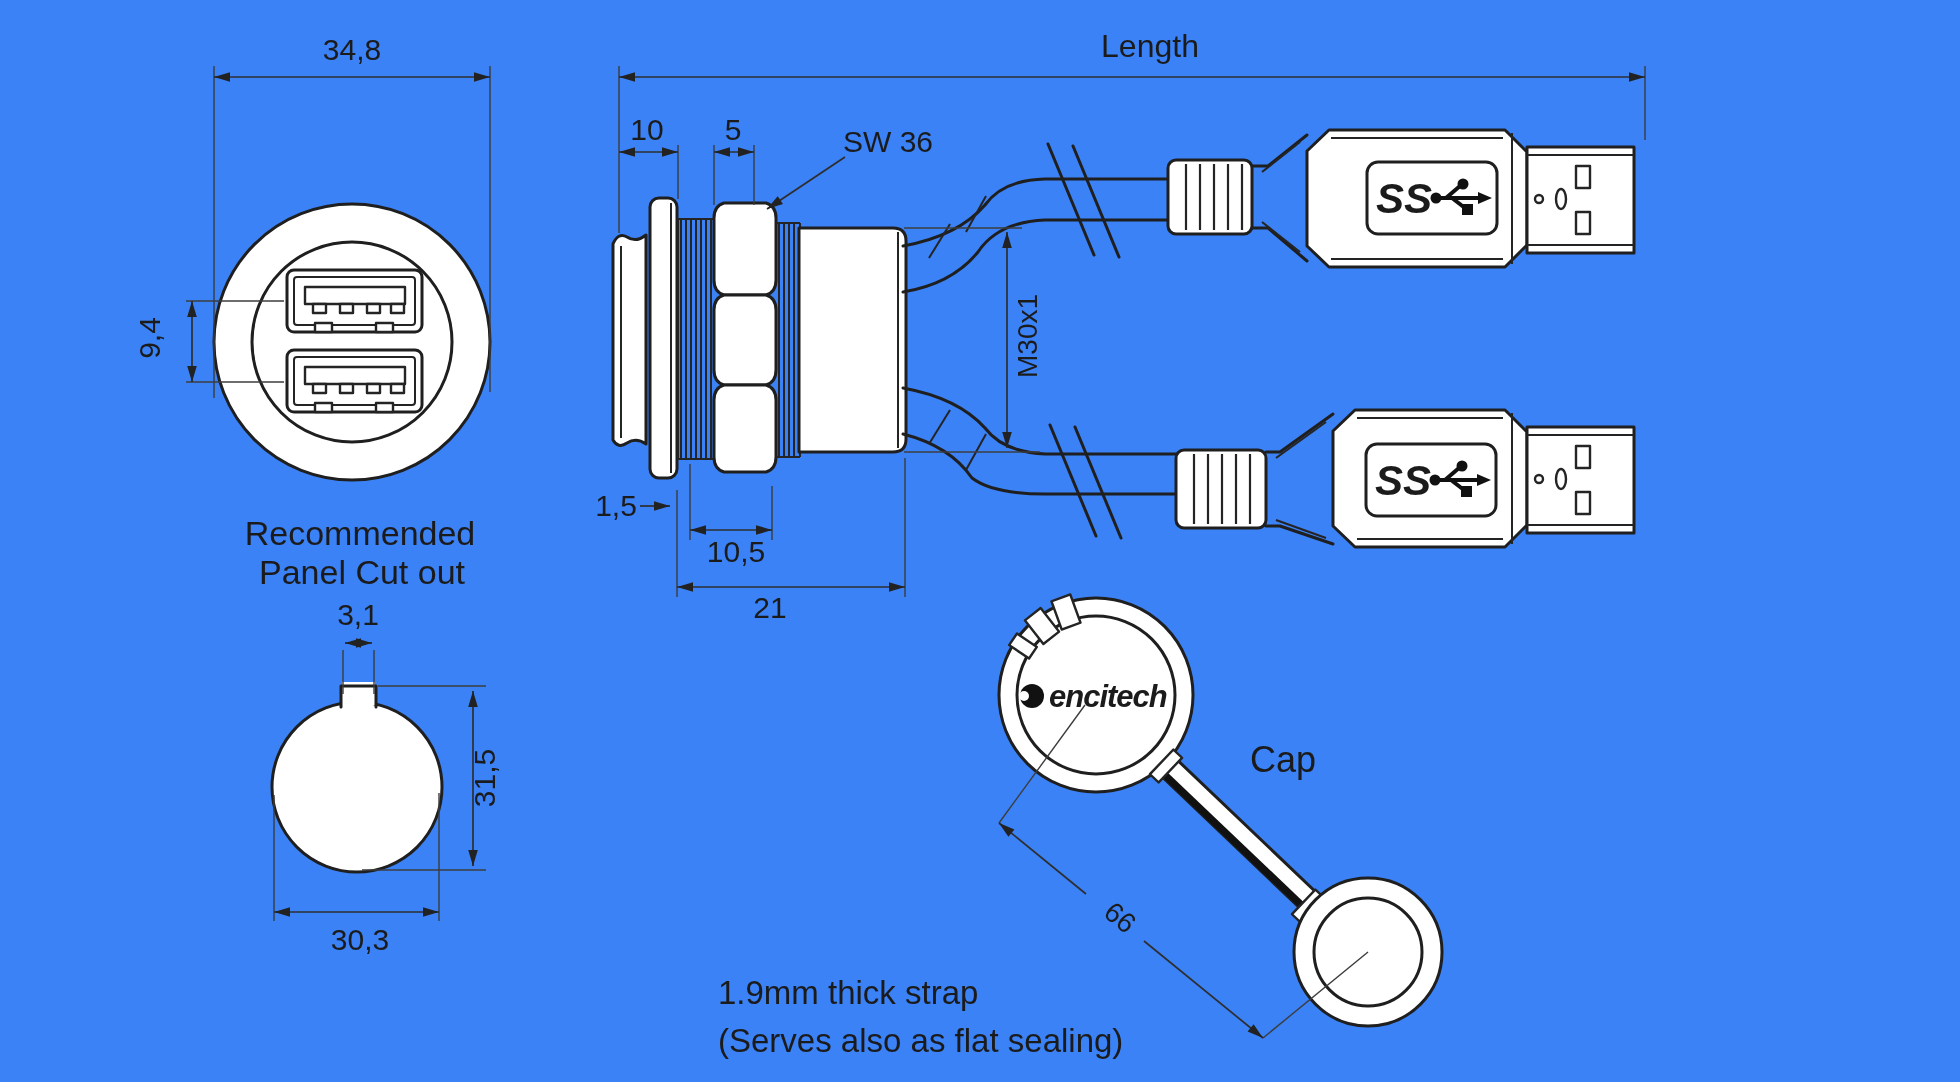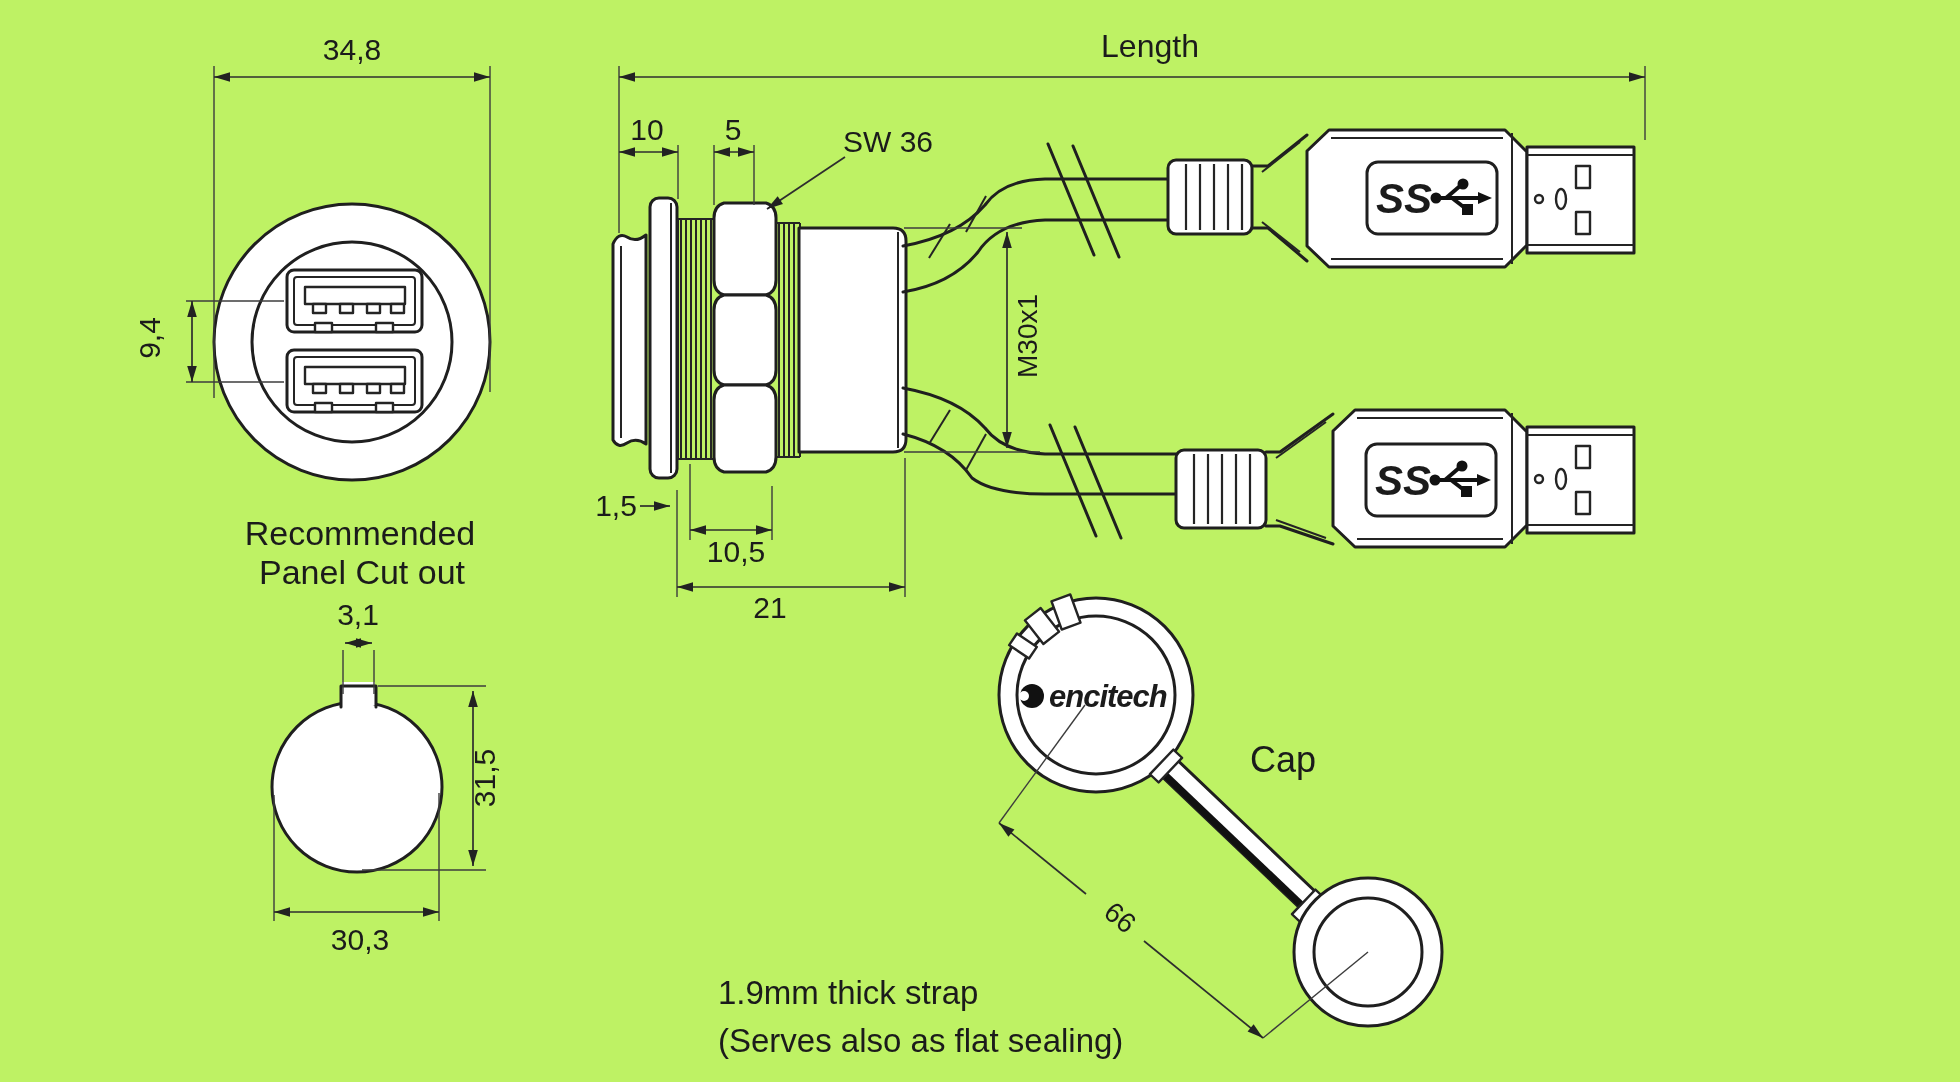--- a/index.html
+++ b/index.html
@@ -1,16 +1,16 @@
 <!DOCTYPE html>
 <html><head>
 <meta charset="utf-8">
 <style>
   html,body{margin:0;padding:0;background:#fff;}
-  #canvas{position:relative;width:1960px;height:1082px;background:#bef264;overflow:hidden;}
+  #canvas{position:relative;width:1960px;height:1082px;background:#3b82f6;overflow:hidden;}
   svg text{font-family:"Liberation Sans","DejaVu Sans",sans-serif;fill:#1b1b1b;}
   .s3{fill:none;stroke:#1f1f1f;stroke-width:3;stroke-linejoin:round;stroke-linecap:round;}
   .s3f{fill:#fff;stroke:#1f1f1f;stroke-width:3;stroke-linejoin:round;}
   .s2{fill:none;stroke:#242424;stroke-width:2;stroke-linejoin:round;}
   .s2f{fill:#fff;stroke:#242424;stroke-width:2.4;stroke-linejoin:round;}
   .dim{fill:none;stroke:#2e2e2e;stroke-width:1.7;}
   .ext{fill:none;stroke:#3c3c3c;stroke-width:1.4;}
   .t30{font-size:30px;}
   .t28{font-size:28px;}
   .t32{font-size:32px;}

